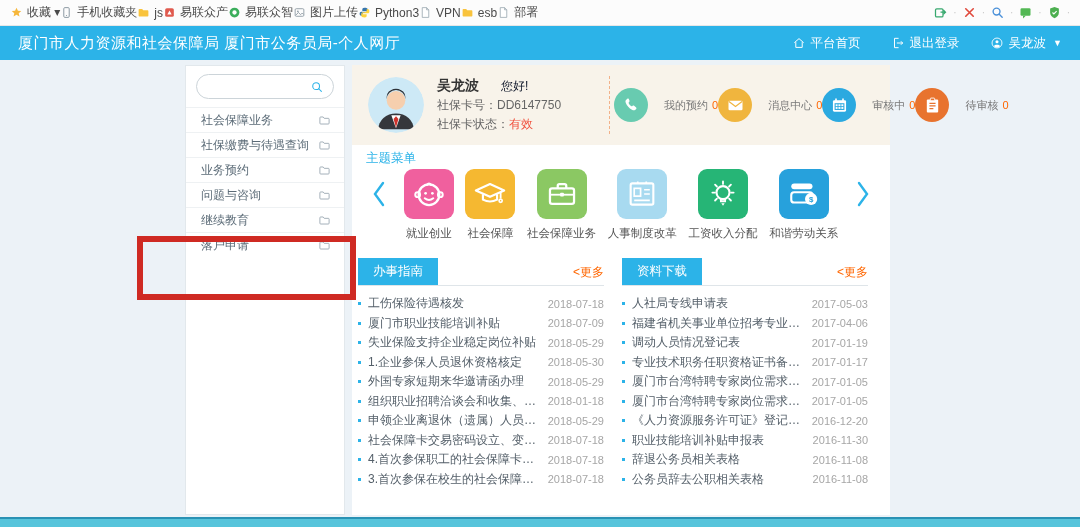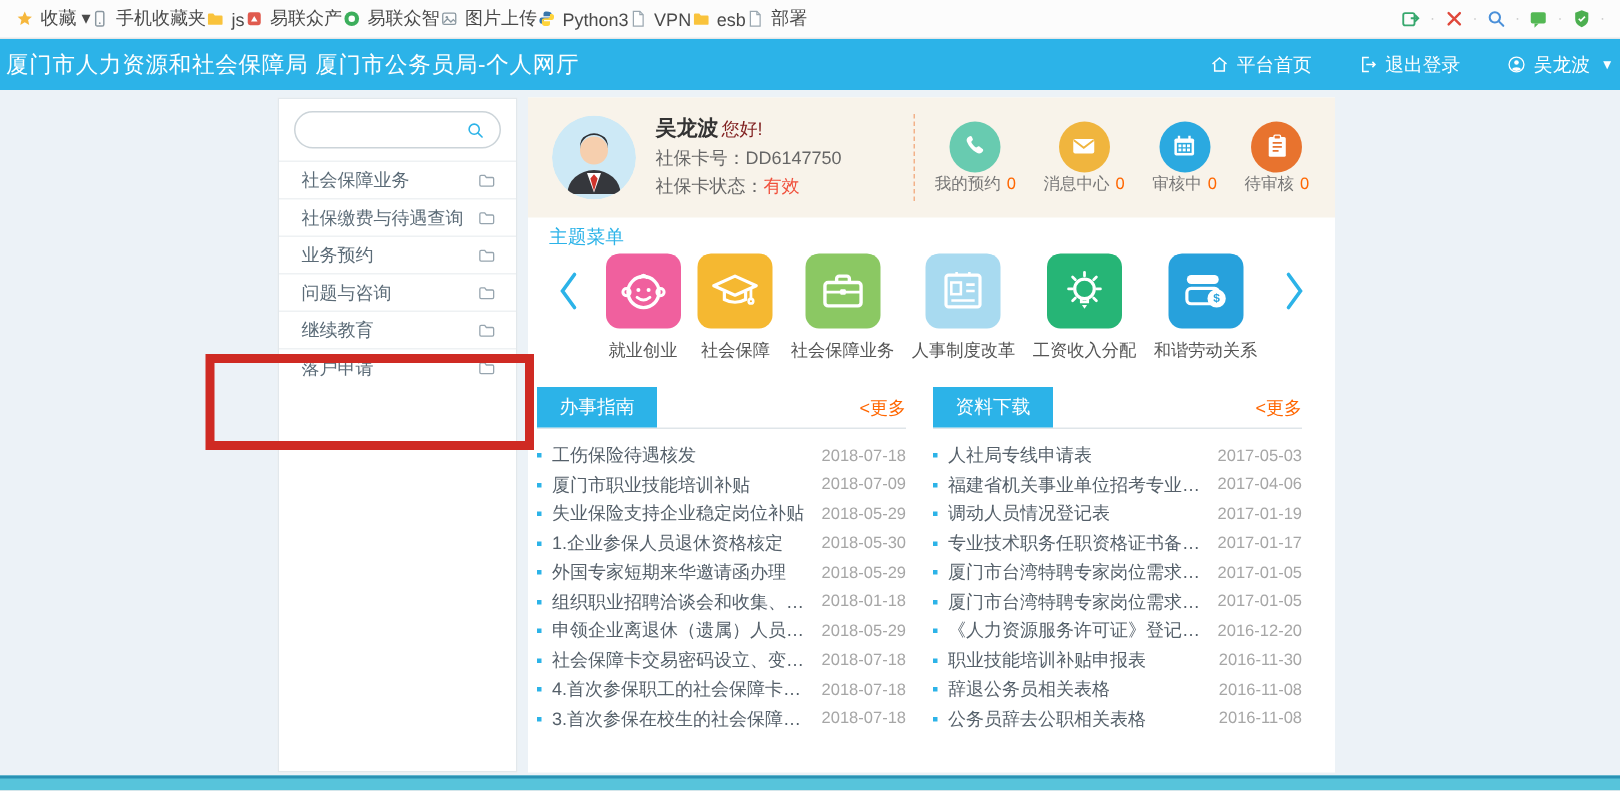--- a/index.html
+++ b/index.html
@@ -9,21 +9,21 @@
   
   .bookmarks-bar{position:absolute;top:0;left:0;right:0;height:26px;background:#fcfcfc;border-bottom:1px solid #e7e7e7;display:flex;align-items:center;justify-content:space-between;padding:0 10px;font-size:12px;color:#4a4a4a}
   .bm-left{display:flex;align-items:center;white-space:nowrap}
   .bm-item{display:inline-flex;align-items:center;gap:4px;cursor:pointer}
   .bm-icon svg{width:13px;height:13px;display:block}
   .bm-right{display:flex;align-items:center;gap:5px}
   .bm-tool svg{width:15px;height:15px;display:block}
   .bm-dot{color:#c9c9c9;font-size:10px}
 
   
-  .app-header{position:absolute;top:26px;left:0;right:0;height:34px;background:#2cb3e8;display:flex;align-items:center;justify-content:space-between;padding:0 4px;color:#fff}
+  .app-header{position:absolute;top:26px;left:0;right:0;height:34px;background:#2cb3e8;display:flex;align-items:center;justify-content:space-between;padding:0 18px;color:#fff}
   .app-title{font-size:15px;letter-spacing:.5px}
   .header-links{display:flex;align-items:center;gap:30px;font-size:12.5px}
   .hlink{display:inline-flex;align-items:center;gap:5px;cursor:pointer}
   .hlink svg{width:14px;height:14px;display:block}
   .caret{font-size:9px;margin-left:2px}
 
   
   .sidebar{position:absolute;left:185px;top:65px;width:160px;height:450px;background:#fff;border:1px solid #e2e8ec}
   .search-box{margin:8px 10px;height:25px;border:1px solid #ccd4d9;border-radius:14px;display:flex;align-items:center;padding:0 9px;background:#fff}
   .search-box input{border:0;outline:0;flex:1;min-width:0;font-size:12px;background:transparent;color:#555}
@@ -31,25 +31,25 @@
   .menu-item{height:25px;display:flex;align-items:center;justify-content:space-between;padding:0 13px 0 15px;font-size:12px;color:#5b6b77;border-top:1px solid #eef1f3;cursor:pointer}
   .menu-item svg{width:13px;height:13px;flex:0 0 auto}
 
   
   .main{position:absolute;left:352px;top:65px;width:538px;height:450px;background:#fff}
   .profile-card{height:80px;background:#f8f3ea;display:flex;align-items:center;padding:0 8px 0 16px}
   .avatar{width:56px;height:56px;border-radius:50%;overflow:hidden;flex:0 0 auto}
   .avatar svg{width:56px;height:56px;display:block}
   .profile-info{margin-left:13px;font-size:12px;color:#666;line-height:19px;width:168px;flex:0 0 auto}
   .profile-name{font-size:14px;color:#333;font-weight:bold}
-  .profile-greet{color:#7f1d1d;margin-left:2px;font-size:12px}
+  .profile-greet{color:#0f172a;margin-left:22px;font-size:12px}
   .status-valid{color:#f0503c}
   .profile-divider{height:58px;border-left:1px dashed #f2b189;margin:0 4px;flex:0 0 auto}
   .stats{display:flex;flex:1;justify-content:space-around;align-items:center}
-  .stat{display:flex;flex-direction:column;align-items:center;gap:0;cursor:pointer}
+  .stat{display:flex;flex-direction:row;align-items:center;gap:16px;cursor:pointer}
   .stat-circle{width:34px;height:34px;border-radius:50%;display:flex;align-items:center;justify-content:center}
   .stat-circle svg{width:21px;height:21px;display:block}
   .stat-label{font-size:11px;color:#777;white-space:nowrap}
   .stat-count{color:#f60;margin-left:4px}
 
   
   .theme-section{padding:5px 14px 0}
   .theme-title{font-size:12.5px;color:#2cb3e8;height:16px;line-height:16px}
   .carousel{display:flex;align-items:flex-start;margin-top:3px}
   .car-arrow{flex:0 0 26px;height:50px;display:flex;align-items:center;justify-content:center;cursor:pointer}

